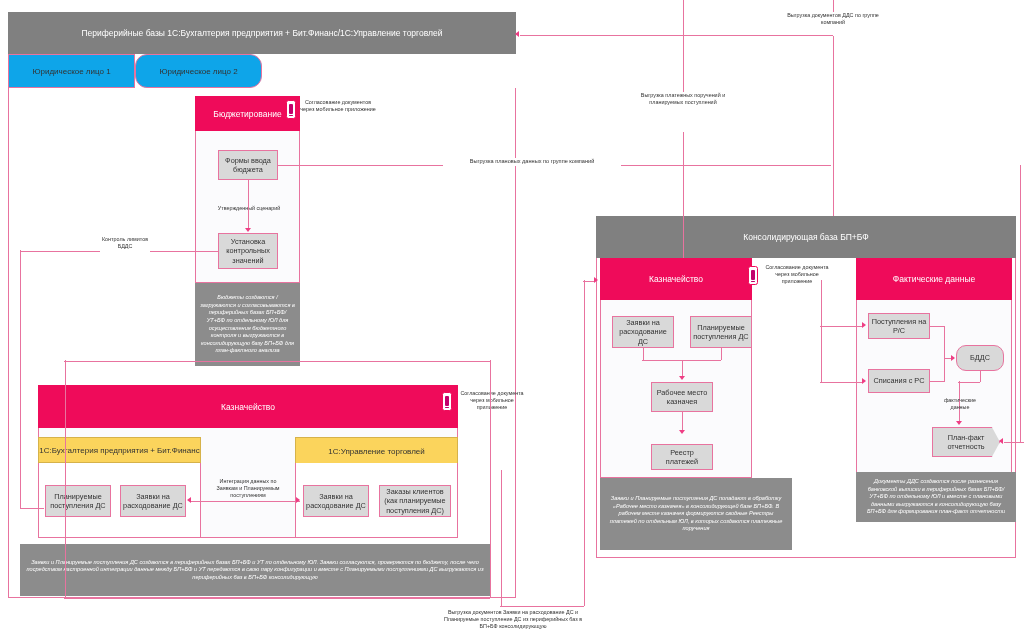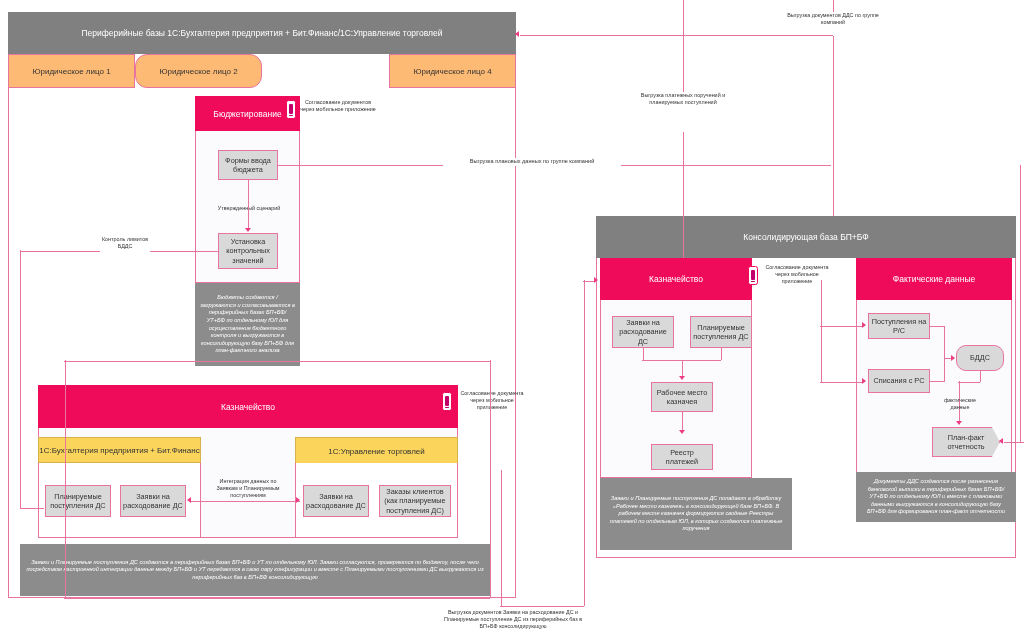--- a/index.html
+++ b/index.html
@@ -9,21 +9,21 @@
   
   .abs{position:absolute;box-sizing:border-box;}
   .ctr{display:flex;align-items:center;justify-content:center;text-align:center;}
 
   
   .frame{border:1.2px solid #e8739f;background:transparent;}
 
   
   .grey-head{background:#808080;color:#ffffff;font-size:8.5px;}
   .pink-head{background:#ef0b5a;color:#ffffff;font-size:8.5px;}
-  .cyan-cell{background:#fdba74;border:1px solid #e8739f;color:#333333;font-size:8px;}
+  .cyan-cell{background:#0ea5e9;border:1px solid #e8739f;color:#333333;font-size:8px;}
   .yellow-bar{background:#fbd45c;border:1px solid #d6b24a;color:#333333;font-size:8px;}
 
   
   .panel-body{background:#fbfbfd;border-left:1.2px solid #e8739f;border-right:1.2px solid #e8739f;border-bottom:1.2px solid #e8739f;}
   .panel-white{background:#ffffff;}
 
   
   .node{background:#d9d9d9;border:1px solid #e8739f;color:#333333;font-size:7.3px;line-height:1.25;padding:2px;}
   .node-pent{background:#d9d9d9;border:1px solid #e8739f;color:#333333;font-size:7.3px;line-height:1.25;padding:2px;
     clip-path:polygon(0 0,88% 0,100% 50%,88% 100%,0 100%);}
@@ -55,23 +55,20 @@
   <div class="abs grey-head ctr" style="left:8px;top:12px;width:508px;height:42px;text-align:right;">
     <span>Периферийные базы 1С:Бухгалтерия предприятия + Бит.Финанс/1С:Управление торговлей</span>
   </div>
 
   <div class="abs cyan-cell ctr" style="left:8px;top:54px;width:127px;height:34px;">
     <span>Юридическое лицо 1</span>
   </div>
   <div class="abs cyan-cell ctr" style="left:135px;top:54px;width:127px;height:34px;border-radius:12px;">
     <span>Юридическое лицо 2</span>
   </div>
-  <div class="abs cyan-cell ctr" style="left:389px;top:54px;width:127px;height:34px;">
-    <span>Юридическое лицо 4</span>
-  </div>
 
   <div class="abs frame" style="left:8px;top:88px;width:508px;height:510px;border-top:none;"></div>
 
   <div class="abs pink-head ctr" style="left:195px;top:96px;width:105px;height:35px;">
     <span>Бюджетирование</span>
   </div>
   <div class="abs panel-body" style="left:195px;top:131px;width:105px;height:152px;"></div>
 
   <div class="abs phone" style="left:286px;top:100px;width:10px;height:19px;">
     <i></i>

